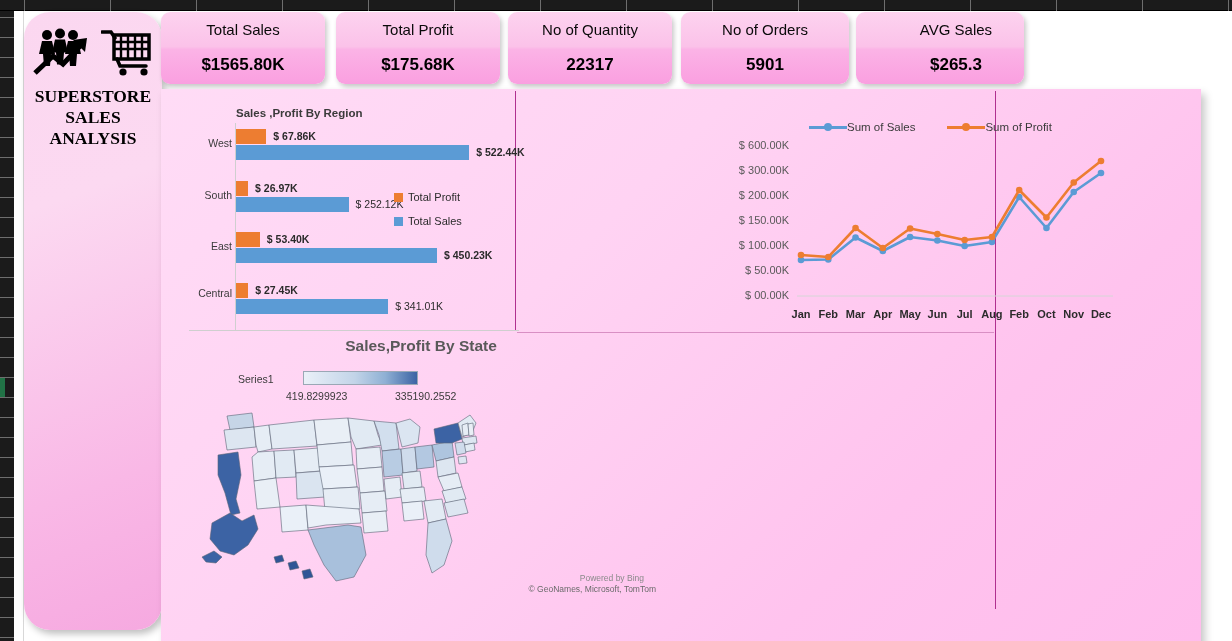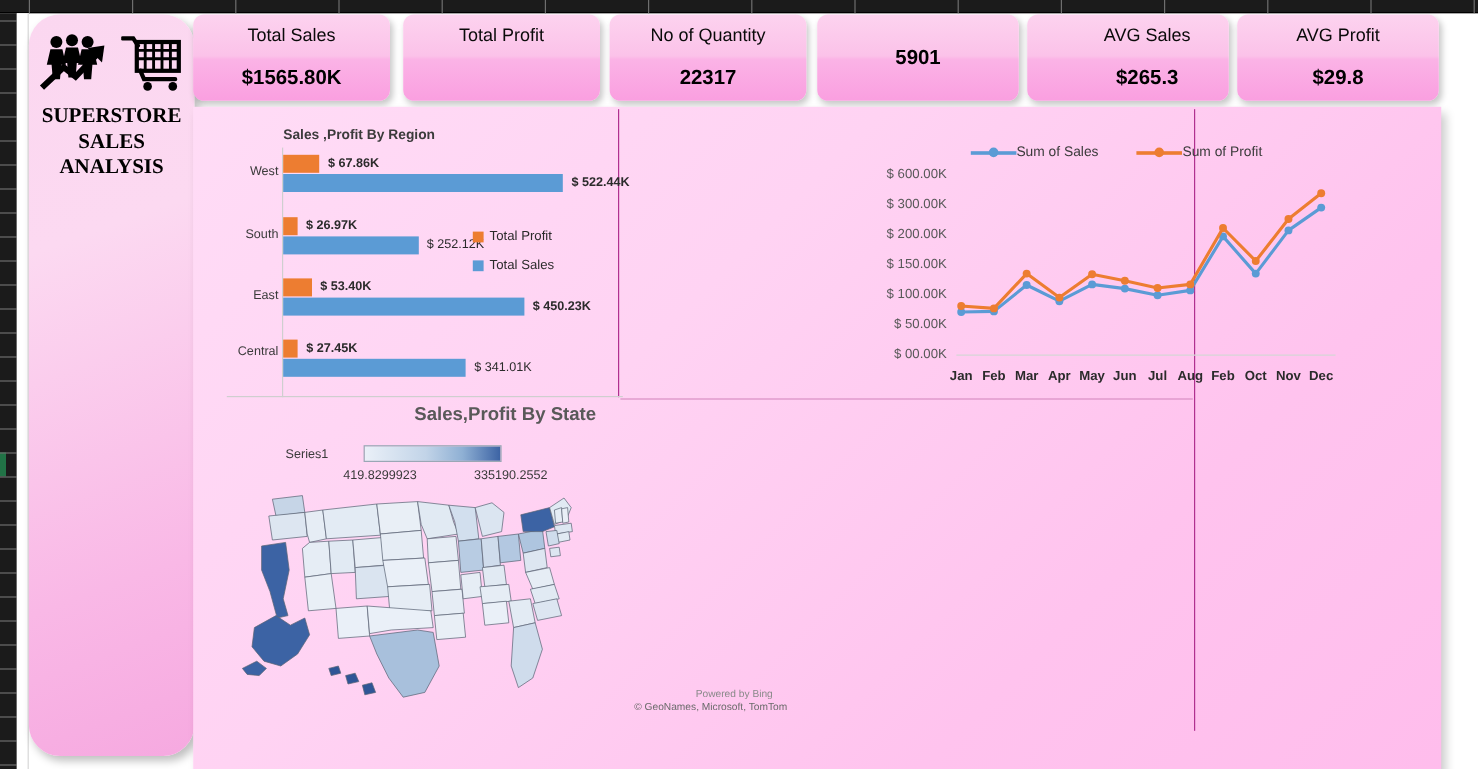--- a/index.html
+++ b/index.html
@@ -231,35 +231,33 @@
       <div>ANALYSIS</div>
     </div>
   </div>
 
   <div class="kpi" id="kpi0" style="left:161px;  width:164px;">
     <div class="kpi-label">Total Sales</div>
     <div class="kpi-value">$1565.80K</div>
   </div>
   <div class="kpi" style="left:336px; width:164px;">
     <div class="kpi-label">Total Profit</div>
+    <div class="kpi-value">$175.68K</div>
   </div>
   <div class="kpi" style="left:508px; width:164px;">
     <div class="kpi-label">No of Quantity</div>
     <div class="kpi-value">22317</div>
   </div>
   <div class="kpi" style="left:681px; width:168px;">
+    <div class="kpi-label">No of Orders</div>
     <div class="kpi-value">5901</div>
   </div>
   <div class="kpi" style="left:856px; width:168px;padding-left:32px;">
     <div class="kpi-label">AVG Sales</div>
     <div class="kpi-value">$265.3</div>
-  </div>
-  <div class="kpi" style="left:1031px; width:168px;">
-    <div class="kpi-label">AVG Profit</div>
-    <div class="kpi-value">$29.8</div>
   </div>
 
   <div class="board">
 
     <div class="vdiv" style="left:354px; top:2px;  height:240px;"></div>
     <div class="vdiv" style="left:834px; top:2px;  height:518px;"></div>
     <div class="hdiv" style="left:356px; top:243px; width:477px;"></div>
 
     <div class="bar-chart">
       <div class="bar-title">Sales ,Profit By Region</div>

